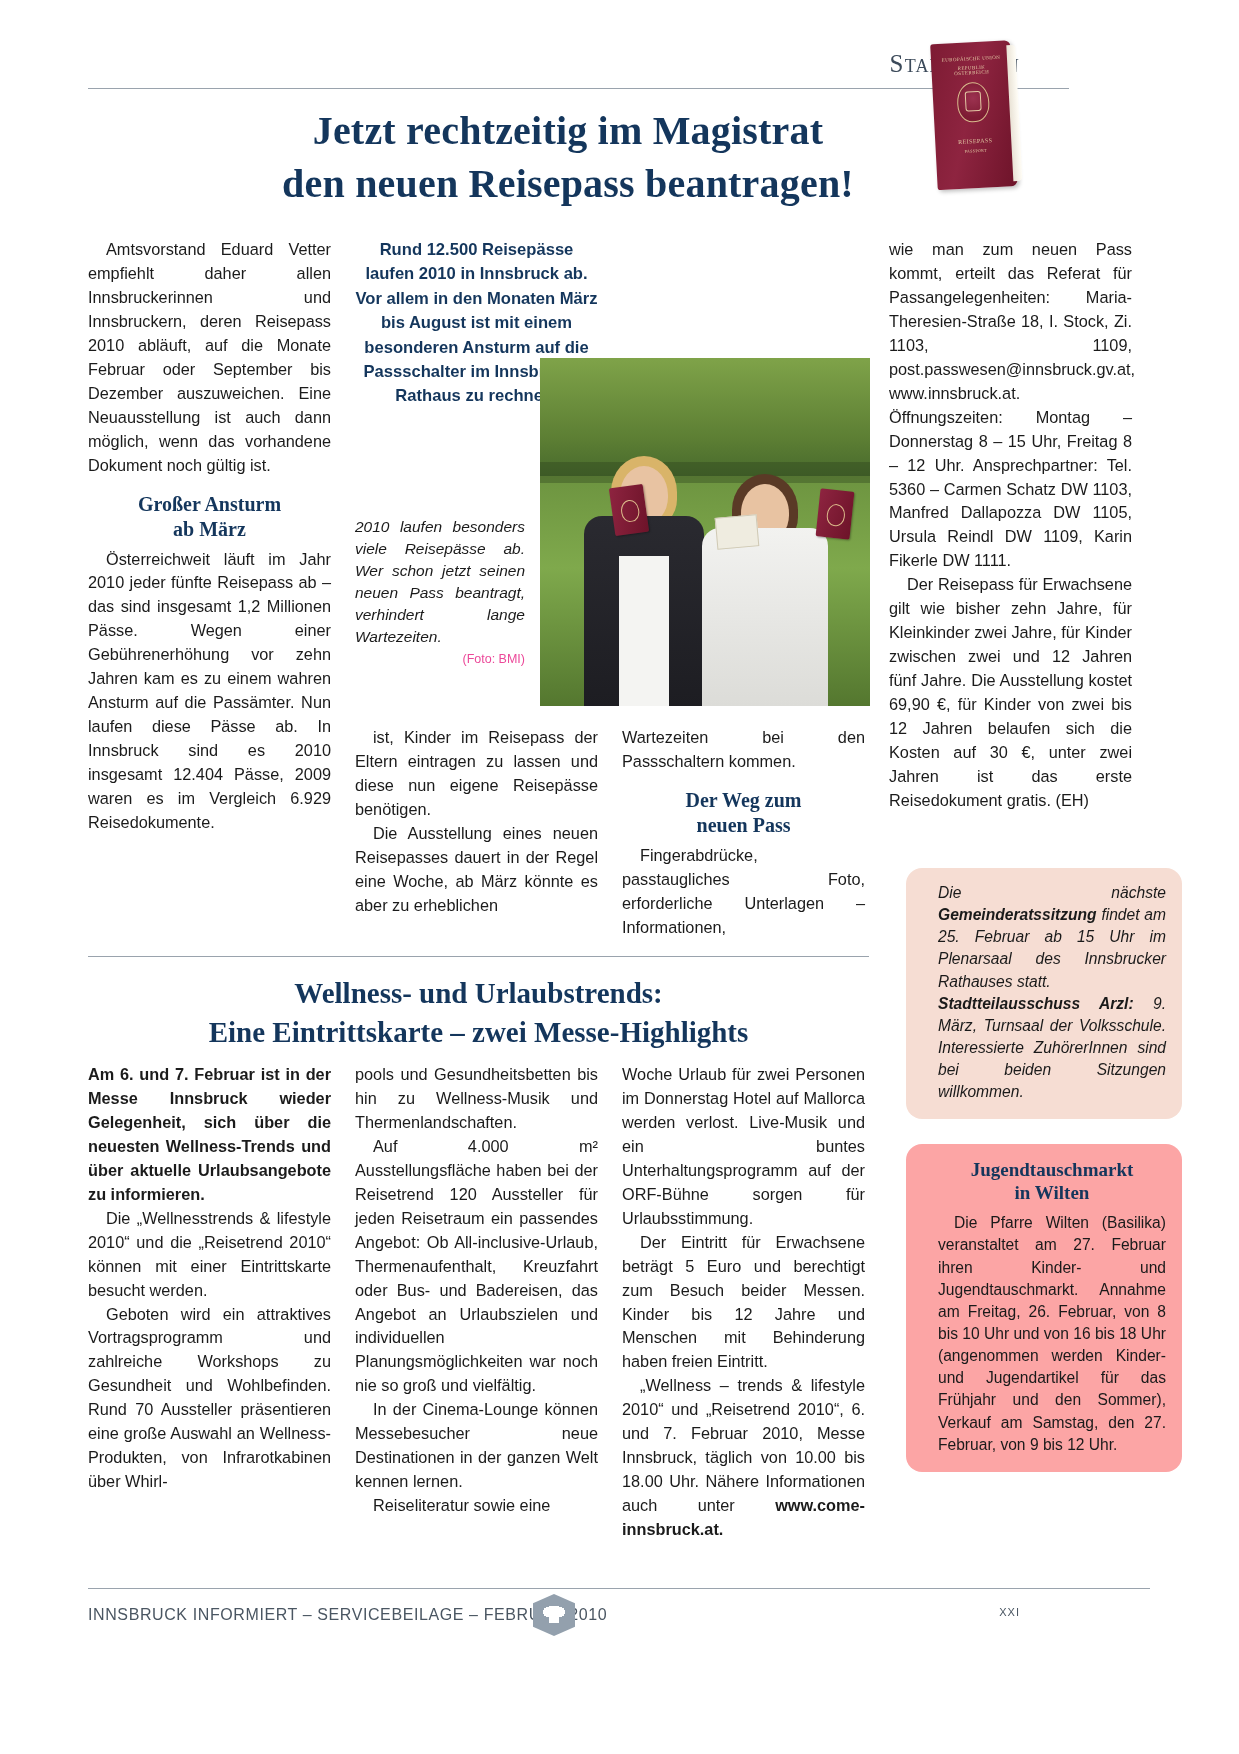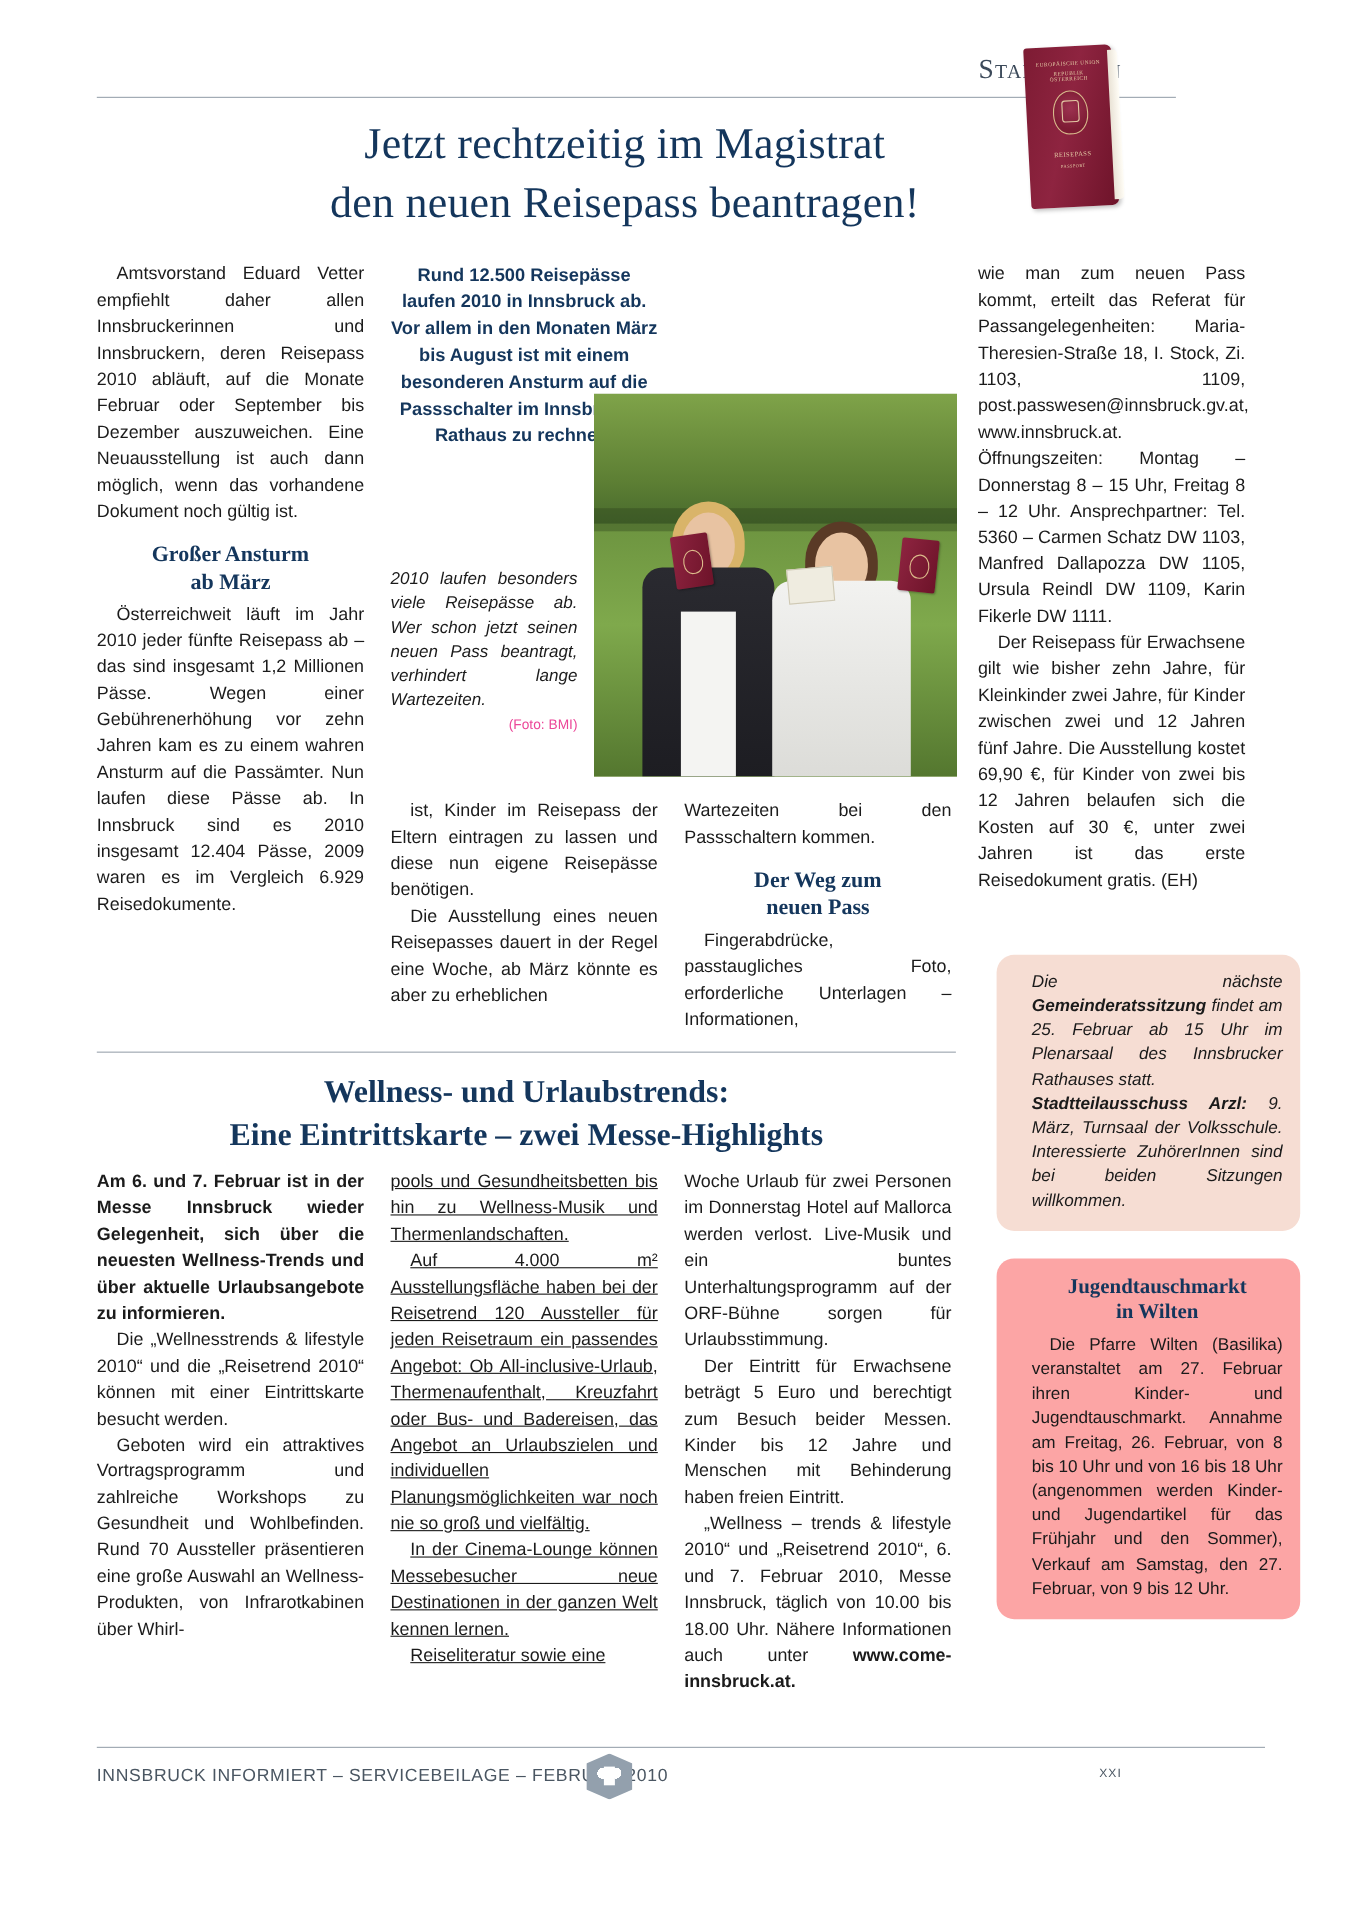--- a/index.html
+++ b/index.html
@@ -110,21 +110,21 @@
   }
 
   
   .headline {
     position: absolute;
     left: 88px;
     top: 88px;
     width: 960px;
     text-align: center;
     font-family: "Liberation Serif", serif;
-    font-weight: normal;
+    font-weight: bold;
     font-size: 40px;
     line-height: 1.33;
     color: #14365c;
     letter-spacing: 0.2px;
   }
 
   
   .col {
     position: absolute;
     font-size: 16.3px;
@@ -328,21 +328,21 @@
     top: 958px;
     width: 781px;
     text-align: center;
     font-family: "Liberation Serif", serif;
     font-weight: bold;
     font-size: 29px;
     line-height: 1.34;
     color: #14365c;
   }
   #a2c1 { left: 88px;  top: 1047px; width: 243px; }
-  #a2c2 { left: 355px; top: 1047px; width: 243px; text-decoration: underline; }
+  #a2c2 { left: 355px; top: 1047px; width: 243px; }
   #a2c3 { left: 622px; top: 1047px; width: 243px; }
   .boldlead { font-weight: bold; }
 
   
   .footer-rule {
     position: absolute;
     left: 88px;
     top: 1572px;
     width: 1062px;
     height: 1px;

